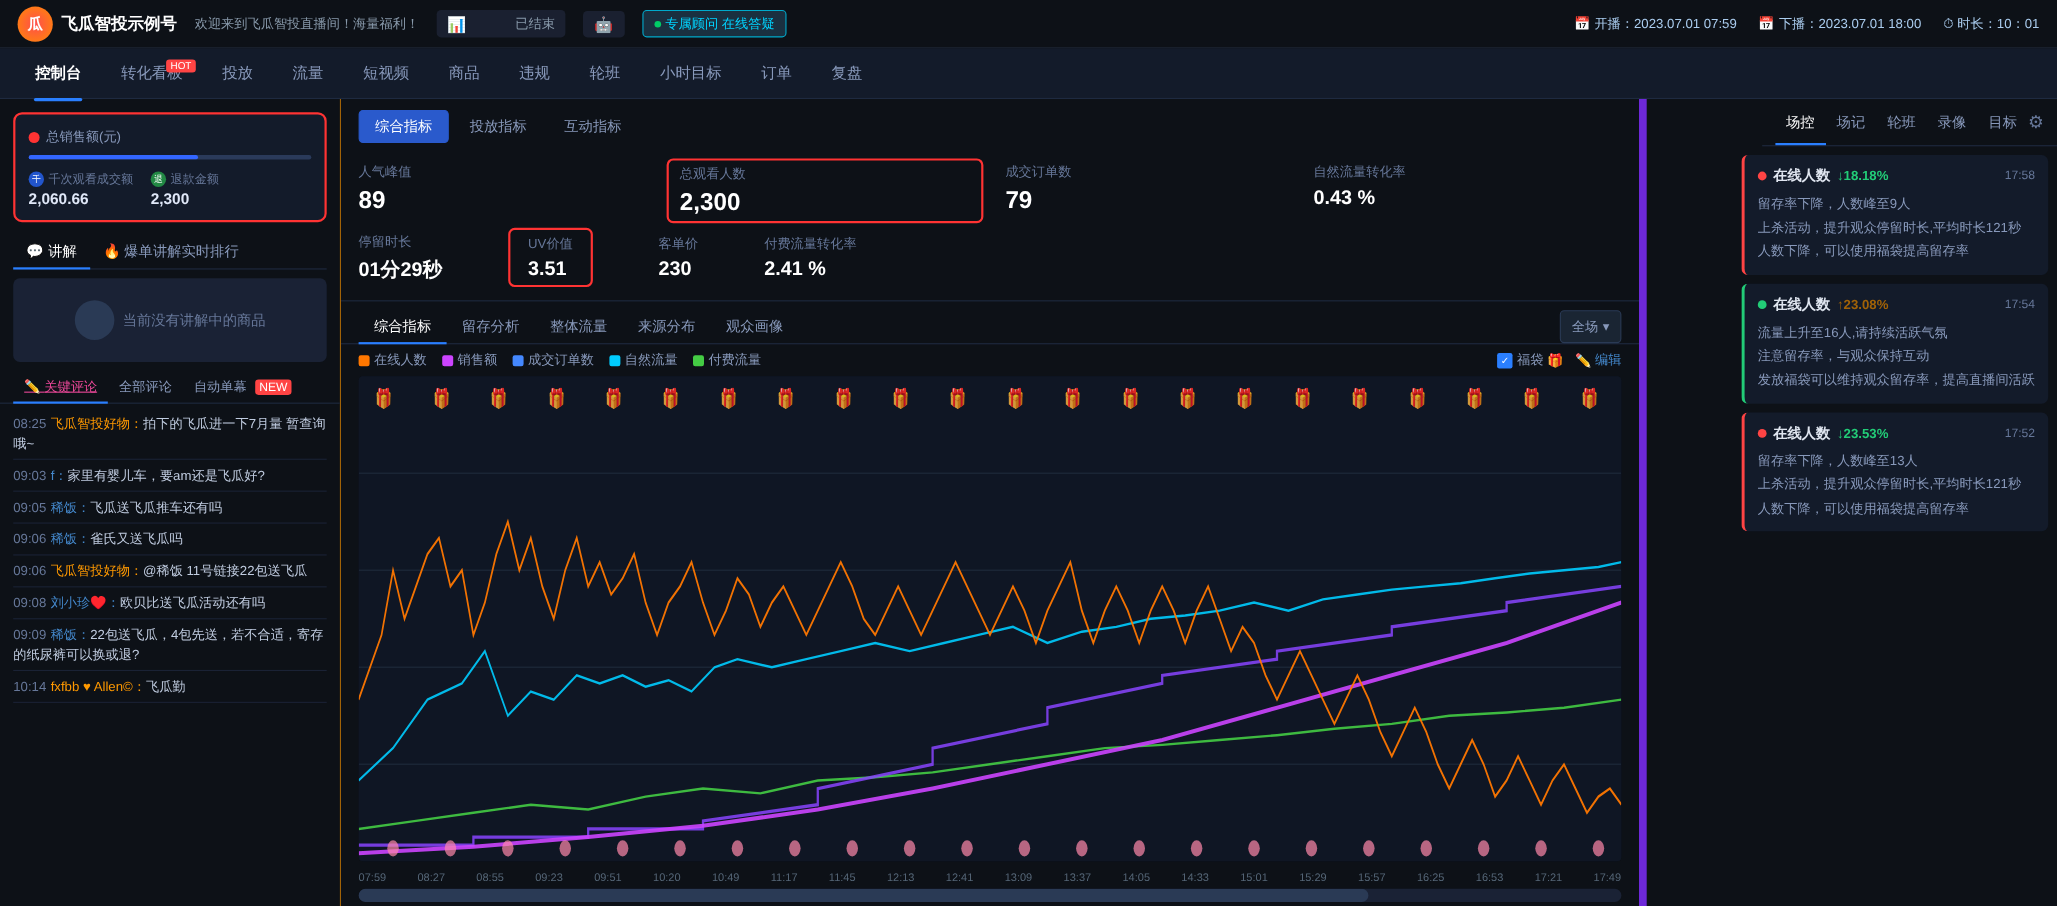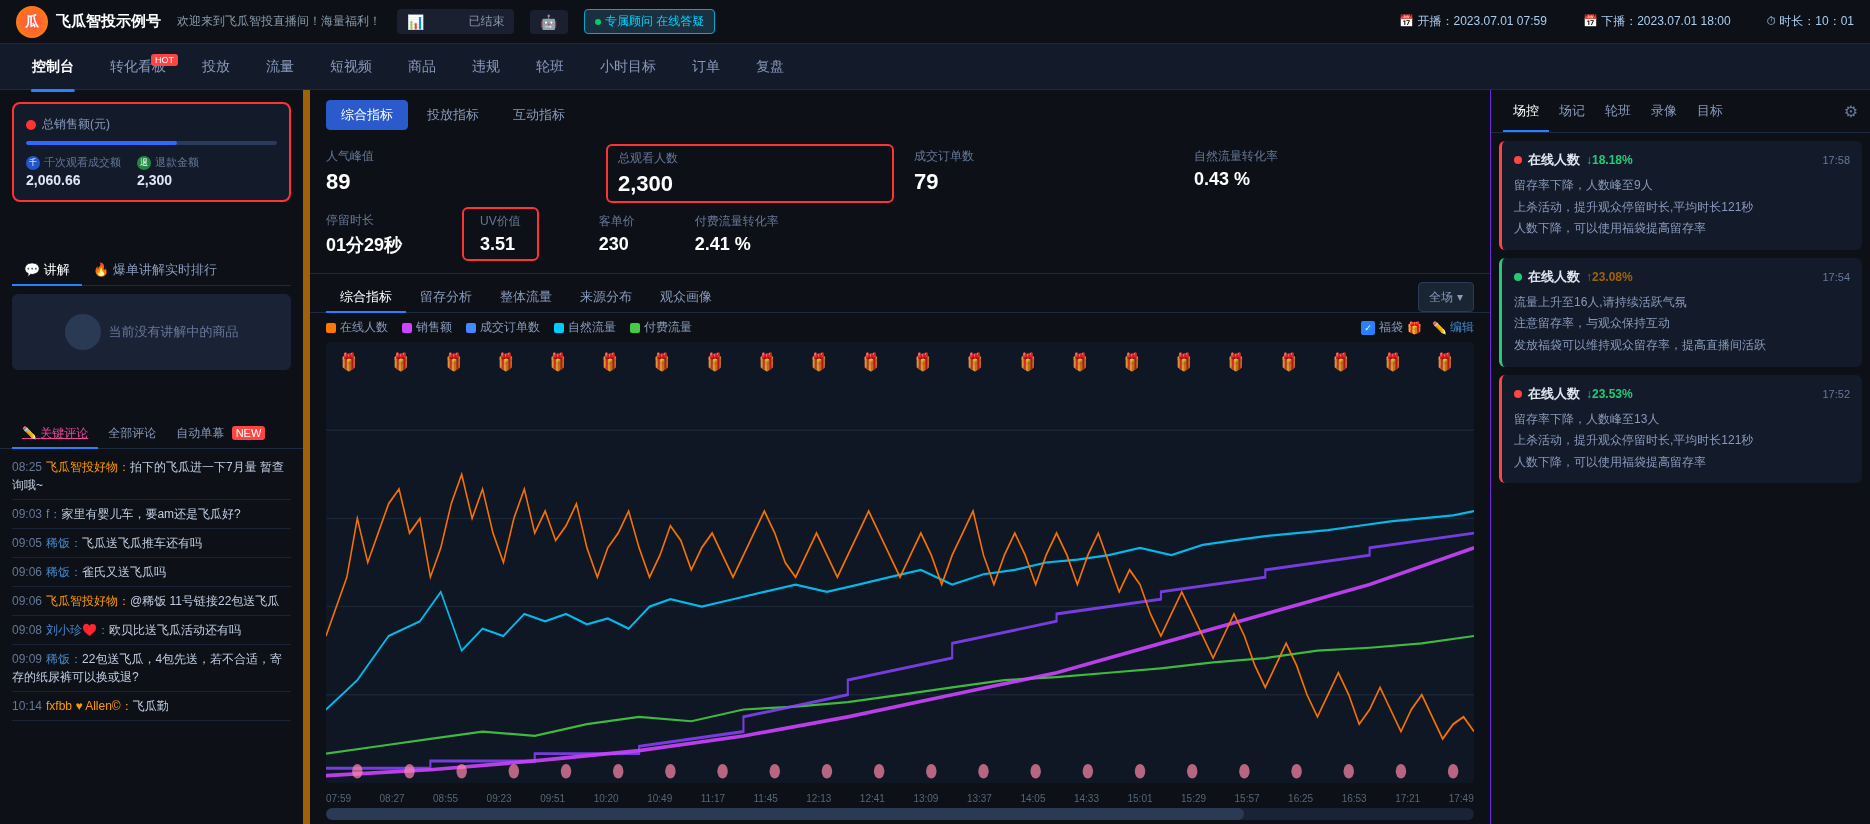--- a/index.html
+++ b/index.html
@@ -56,21 +56,21 @@
       color: #00d4ff;
       border: 1px solid #00aacc;
       border-radius: 4px;
       padding: 3px 10px;
       font-size: 12px;
       display: flex; align-items: center; gap: 4px;
     }
     .dot-green { width: 6px; height: 6px; background: #00cc66; border-radius: 50%; }
     .header-right {
       margin-left: auto;
-      display: flex; align-items: center; gap: 36px;
+      display: flex; align-items: center; gap: 20px;
       font-size: 12px; color: #8899bb;
     }
     .header-right span { color: #aaccee; }
 
     
     .nav-bar {
       background: #131b2a;
       display: flex;
       align-items: center;
       padding: 0 16px;
@@ -108,25 +108,24 @@
 
     
     .main-layout {
       display: flex;
       height: calc(824px - 90px);
     }
 
     
     .left-panel {
       width: 310px;
-      border-right: 7px solid #a16207;
+      border-right: 1px solid #a16207;
       display: flex;
       flex-direction: column;
       flex-shrink: 0;
-      gap: 41px;
     }
 
     
     .sales-card {
       border: 2px solid #ff3333;
       border-radius: 8px;
       margin: 12px;
       padding: 12px;
       background: #131b2a;
     }
@@ -338,23 +337,24 @@
       height: 12px; background: #1a2235; margin: 0 16px 4px;
       border-radius: 6px; overflow: hidden;
     }
     .scroll-thumb {
       height: 100%; width: 80%; background: #2a3a55; border-radius: 6px;
     }
 
     
     .right-panel {
       width: 380px;
-      border-left: 1px solid #6d28d9;
+      border-left: 7px solid #6d28d9;
       display: flex; flex-direction: column;
       flex-shrink: 0;
+      align-items: flex-end;
     }
     .right-panel-tabs {
       display: flex; align-items: center; padding: 6px 12px; gap: 0;
       border-bottom: 1px solid #1e2a40;
     }
     .right-tab {
       padding: 6px 10px; font-size: 13px; color: #8899bb; cursor: pointer;
       position: relative;
     }
     .right-tab.active { color: #fff; }

